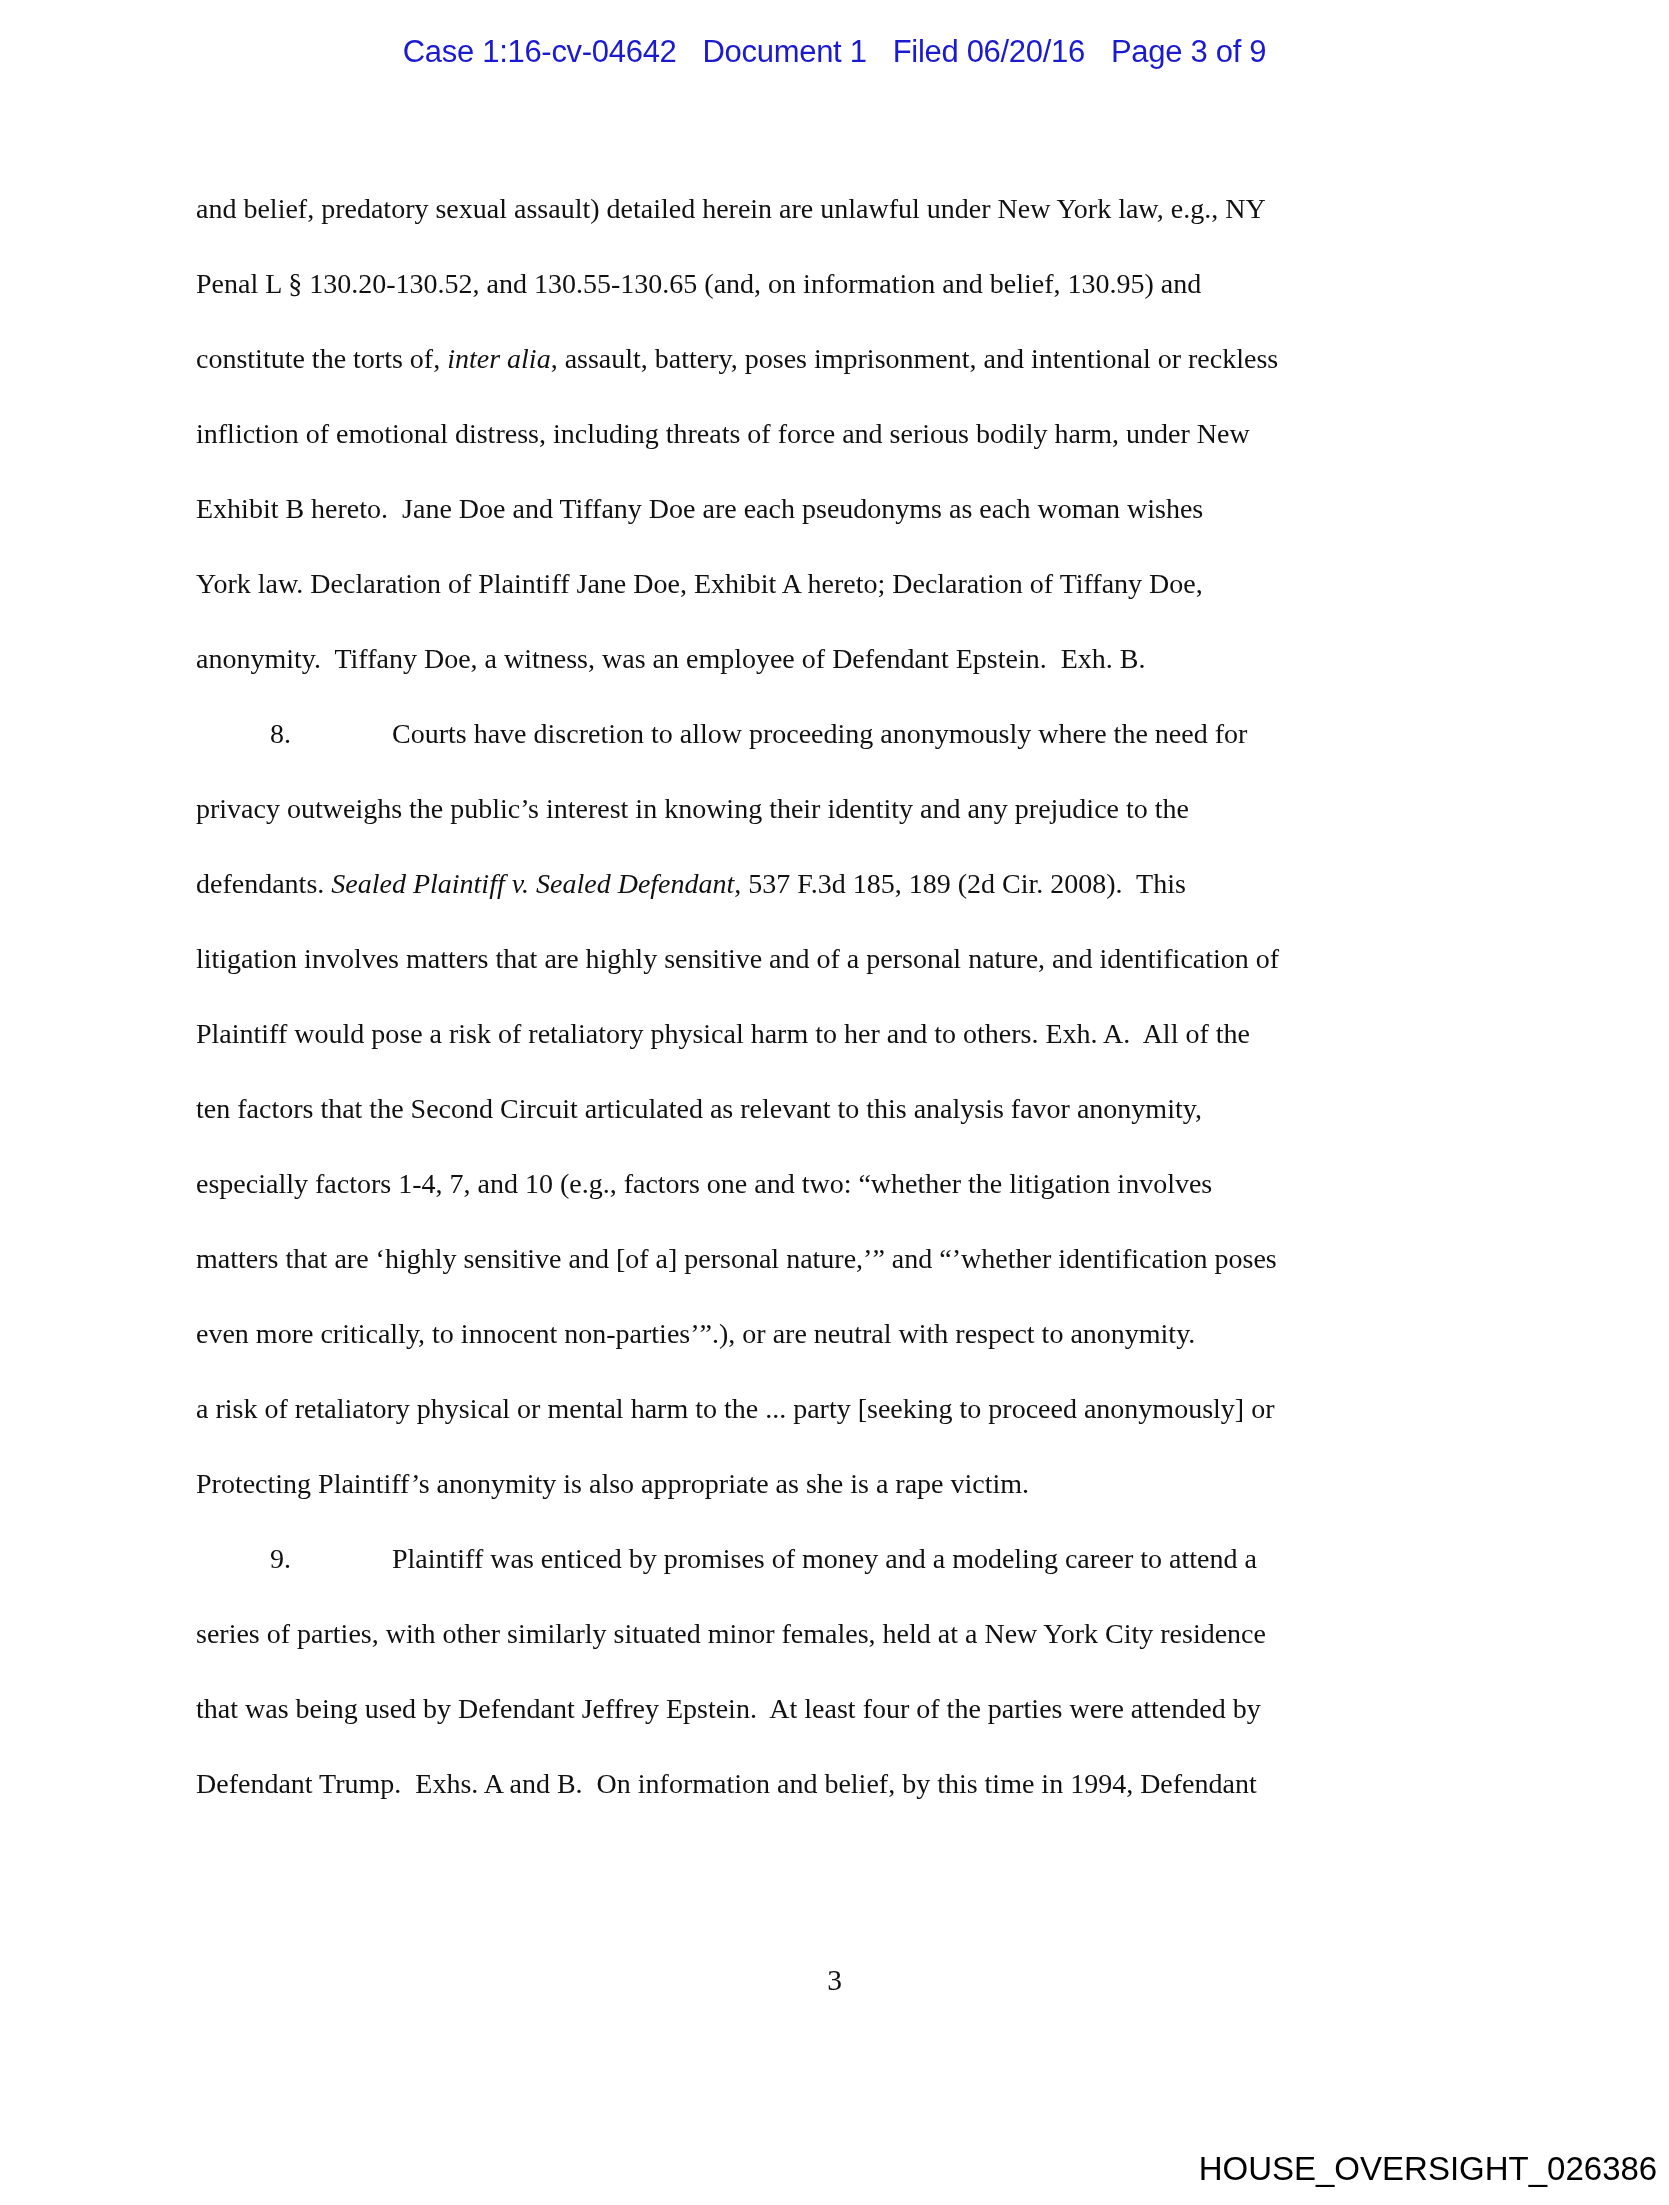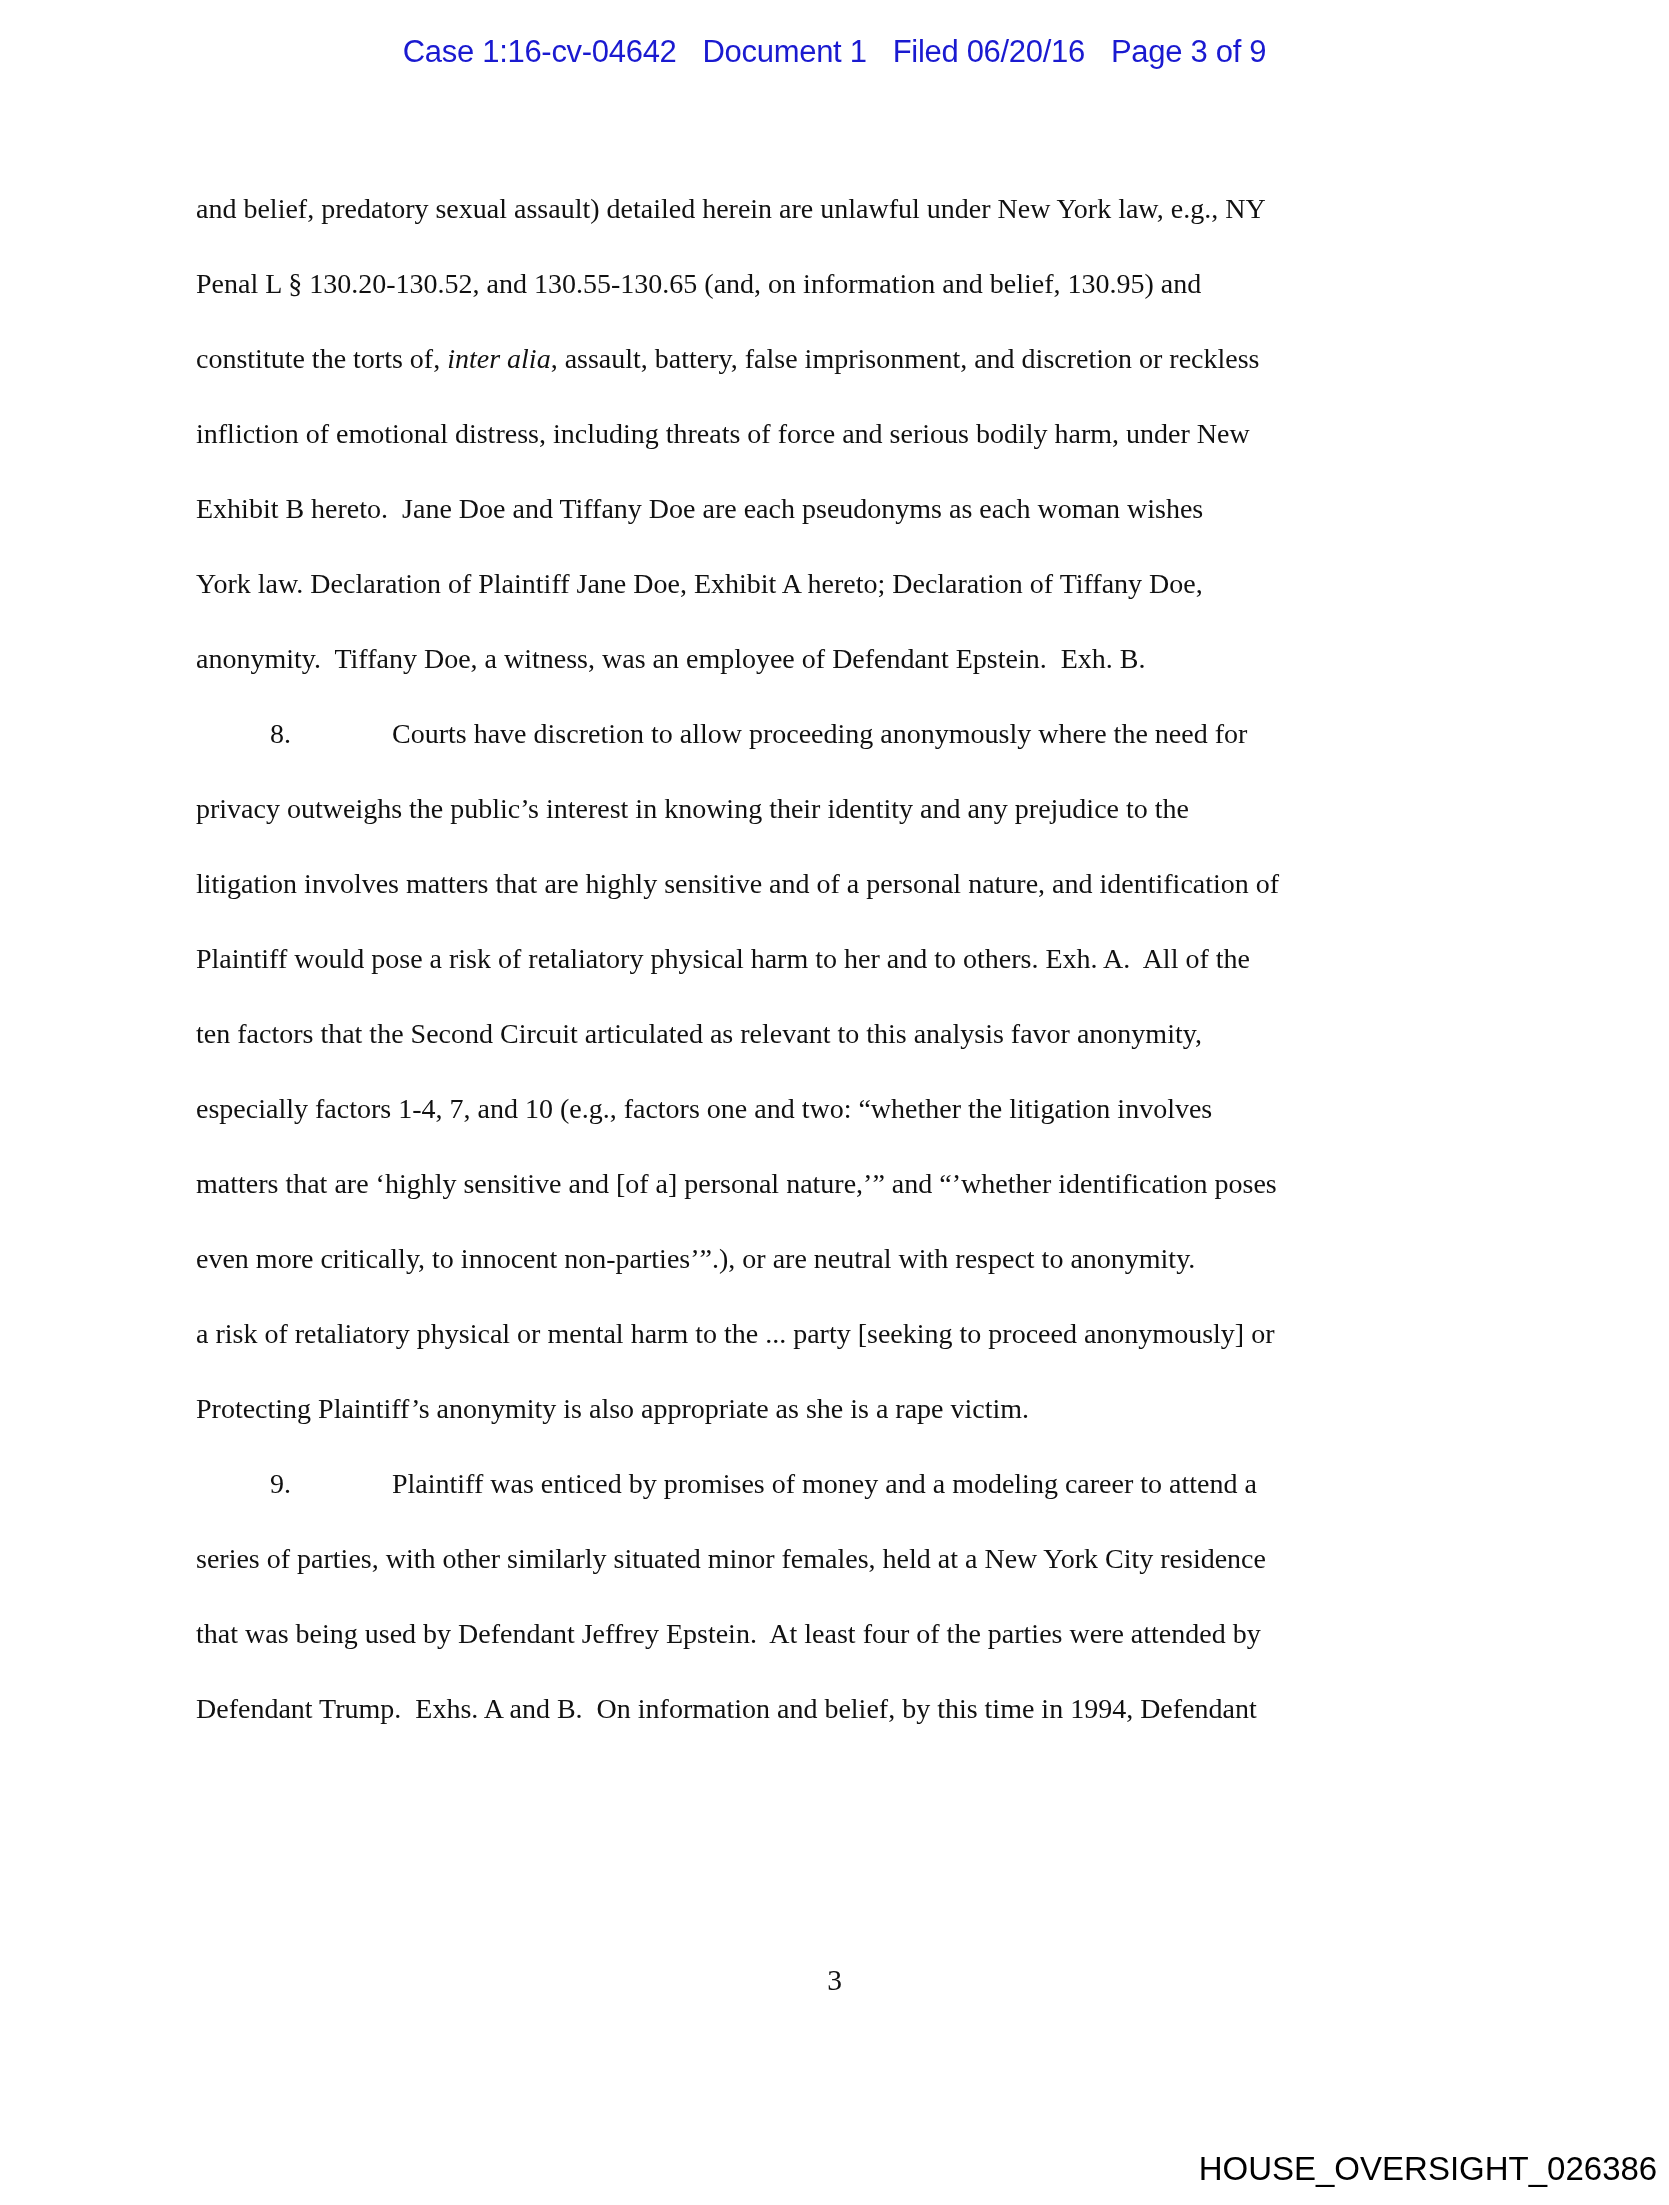--- a/index.html
+++ b/index.html
@@ -26,27 +26,28 @@
   }
 </style>
 </head>
 <body>
 
 <div class="header"><span>Case 1:16-cv-04642</span><span>Document 1</span><span>Filed 06/20/16</span><span>Page 3 of 9</span></div>
 
 <div class="body" id="body">
     <div class="line"><span>and belief, predatory sexual assault) detailed herein are unlawful under New York law, e.g., NY</span></div>
     <div class="line"><span>Penal L § 130.20-130.52, and 130.55-130.65 (and, on information and belief, 130.95) and</span></div>
-    <div class="line"><span>constitute the torts of, </span><i>inter alia</i><span>, assault, battery, false imprisonment, and discretion or reckless</span></div>
+    <div class="line"><span>constitute the torts of, </span><i>inter alia</i><span>, assault, battery, poses imprisonment, and intentional or reckless</span></div>
     <div class="line"><span>infliction of emotional distress, including threats of force and serious bodily harm, under New</span></div>
     <div class="line"><span>Exhibit B hereto.  Jane Doe and Tiffany Doe are each pseudonyms as each woman wishes</span></div>
     <div class="line"><span>York law. Declaration of Plaintiff Jane Doe, Exhibit A hereto; Declaration of Tiffany Doe,</span></div>
     <div class="line"><span>anonymity.  Tiffany Doe, a witness, was an employee of Defendant Epstein.  Exh. B.</span></div>
     <div class="line"><span class="num">8.</span><span>Courts have discretion to allow proceeding anonymously where the need for</span></div>
     <div class="line"><span>privacy outweighs the public’s interest in knowing their identity and any prejudice to the</span></div>
+    <div class="line"><span>defendants. </span><i>Sealed Plaintiff v. Sealed Defendant</i><span>, 537 F.3d 185, 189 (2d Cir. 2008).  This</span></div>
     <div class="line"><span>litigation involves matters that are highly sensitive and of a personal nature, and identification of</span></div>
     <div class="line"><span>Plaintiff would pose a risk of retaliatory physical harm to her and to others. Exh. A.  All of the</span></div>
     <div class="line"><span>ten factors that the Second Circuit articulated as relevant to this analysis favor anonymity,</span></div>
     <div class="line"><span>especially factors 1-4, 7, and 10 (e.g., factors one and two: “whether the litigation involves</span></div>
     <div class="line"><span>matters that are ‘highly sensitive and [of a] personal nature,’” and “’whether identification poses</span></div>
     <div class="line"><span>even more critically, to innocent non-parties’”.), or are neutral with respect to anonymity.</span></div>
     <div class="line"><span>a risk of retaliatory physical or mental harm to the ... party [seeking to proceed anonymously] or</span></div>
     <div class="line"><span>Protecting Plaintiff’s anonymity is also appropriate as she is a rape victim.</span></div>
     <div class="line"><span class="num">9.</span><span>Plaintiff was enticed by promises of money and a modeling career to attend a</span></div>
     <div class="line"><span>series of parties, with other similarly situated minor females, held at a New York City residence</span></div>

